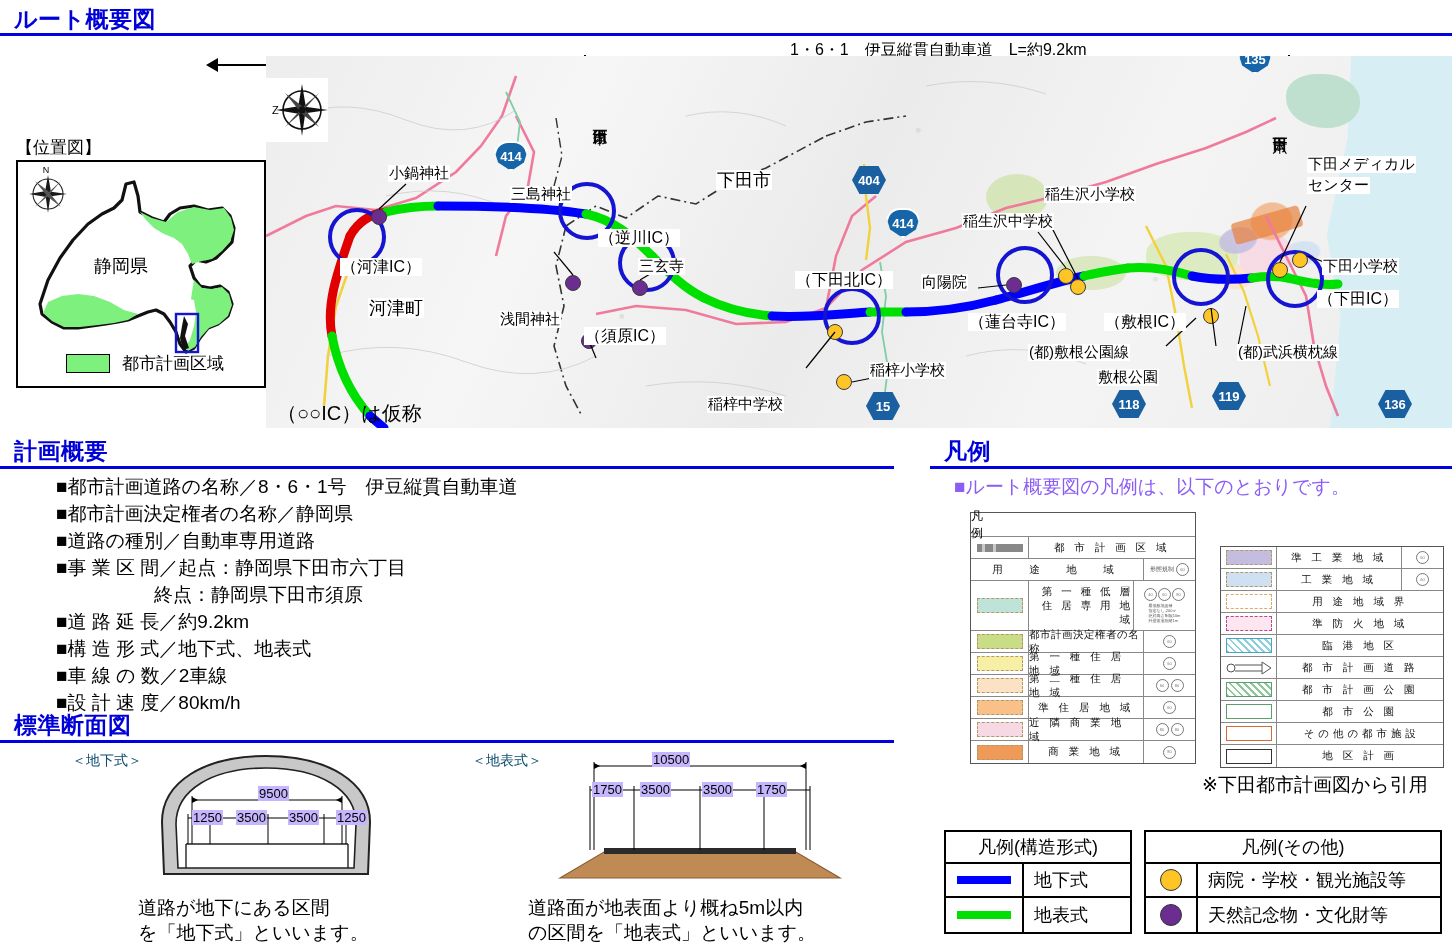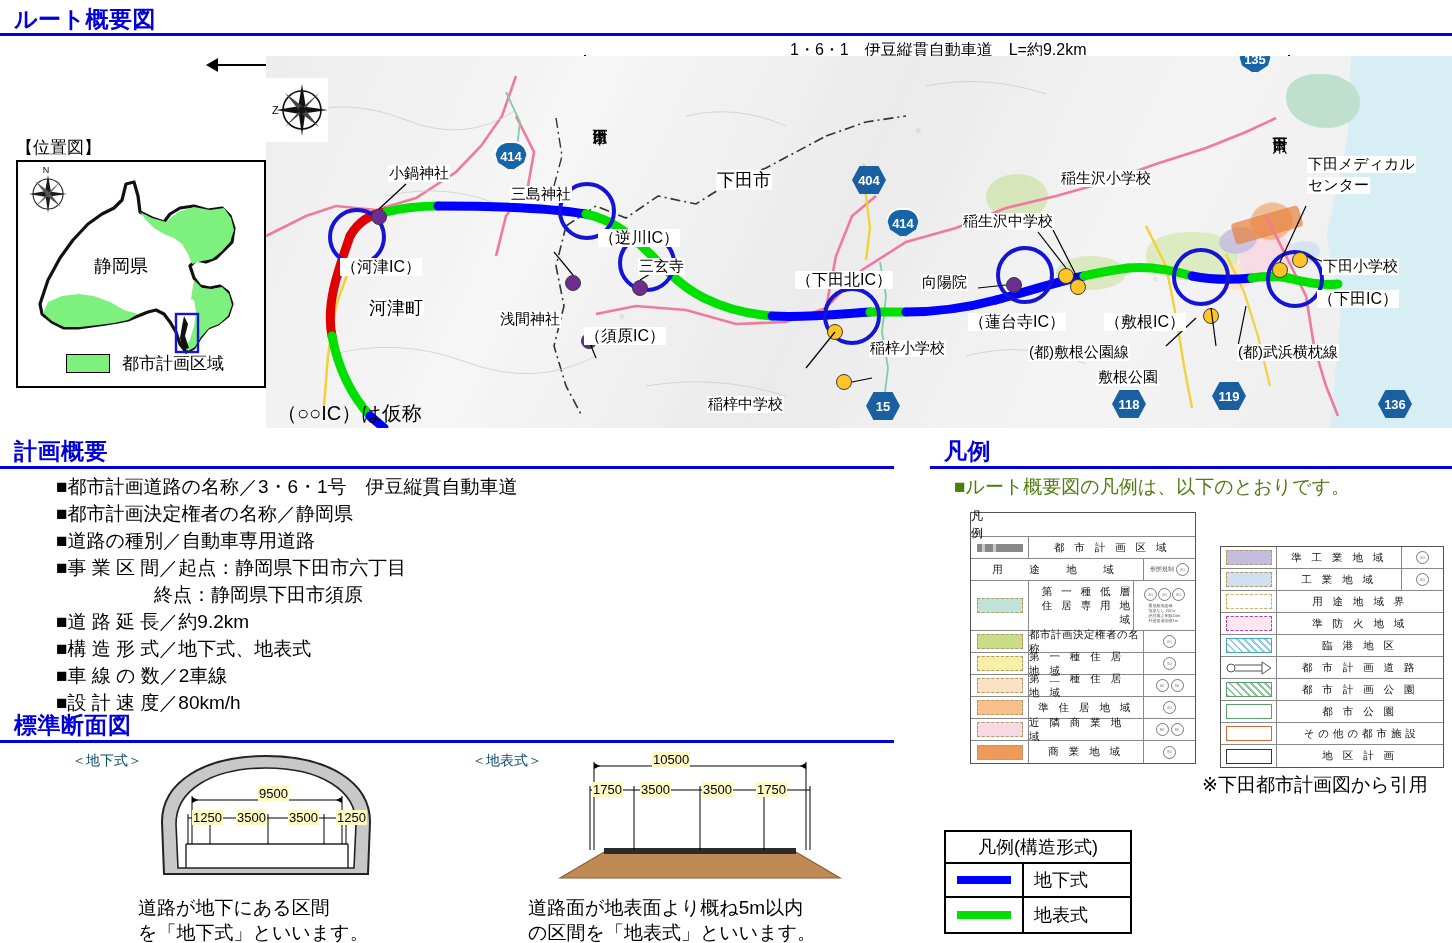--- a/index.html
+++ b/index.html
@@ -113,21 +113,21 @@
     white-space:nowrap; padding:0 4px;
   }
   .dim-label.sm { font-size:15px; }
 
   
   .bullets { position:absolute; font-size:19px; color:#000; line-height:1.42; }
   .bullets div { white-space:nowrap; }
   .indent { padding-left:98px; }
 
   
-  .legend-note { position:absolute; font-size:19px; color:#4d7c0f; white-space:nowrap; }
+  .legend-note { position:absolute; font-size:19px; color:#8b5cf6; white-space:nowrap; }
   .cite { position:absolute; font-size:19px; color:#000; white-space:nowrap; }
 
   
   .ztable { position:absolute; border:1px solid #555; background:#fff; }
   .zrow { display:flex; border-bottom:1px solid #888; height:22px; align-items:stretch; }
   .zrow:last-child { border-bottom:none; }
   .zrow.tall { height:50px; }
   .zrow.title { height:24px; justify-content:center; align-items:center; font-size:12px; letter-spacing:14px; }
   .zsw { width:58px; border-right:1px solid #888; display:flex; align-items:center; justify-content:center; }
   .zsw i { display:block; width:46px; height:15px; border:1px dashed #b09a6a; }
@@ -137,21 +137,21 @@
   .zex .circ { width:13px; height:13px; border-radius:50%; border:1px solid #777; font-size:4px; color:#777;
                display:flex; align-items:center; justify-content:center; line-height:1; }
   .zex.wide { width:62px; flex-direction:column; }
 
   .ztable2 .zsw { width:56px; }
   .ztable2 .zex { width:42px; }
 
   
   .xs-title { position:absolute; font-size:14px; color:#0c4a6e; white-space:nowrap;margin-left:20px; }
   .xs-caption { position:absolute; font-size:19px; color:#000; line-height:1.35; white-space:nowrap; }
-  .dimtxt { position:absolute; font-size:13px; color:#000; white-space:nowrap; background:#fef9c3; padding:0 1px; }
+  .dimtxt { position:absolute; font-size:13px; color:#000; white-space:nowrap; background:#c4b5fd; padding:0 1px; }
 
   
   .lbox { position:absolute; border:2px solid #000; background:#fff; }
   .lbox .hd { text-align:center; font-size:18px; padding:3px 0; border-bottom:2px solid #000; white-space:nowrap; }
   .lrow { display:flex; border-bottom:2px solid #000; height:34px; }
   .lrow:last-child { border-bottom:none; }
   .lsw { width:78px; border-right:2px solid #000; display:flex; align-items:center; justify-content:center; }
   .lsw .bar { width:54px; height:8px; }
   .lsw .dot { width:22px; height:22px; border-radius:50%; border:1px solid #333; }
   .ltxt { flex:1; display:flex; align-items:center; padding-left:10px; font-size:18px; white-space:nowrap; }
@@ -375,23 +375,23 @@
 
   <div class="mlabel" style="left:368px; top:298px; font-size:18px;">河津町</div>
   <div class="mlabel" style="left:716px; top:170px; font-size:18px;">下田市</div>
 
   <div class="mlabel" style="left:388px; top:165px;">小鍋神社</div>
   <div class="mlabel" style="left:510px; top:186px;">三島神社</div>
   <div class="mlabel" style="left:638px; top:258px;">三玄寺</div>
   <div class="mlabel" style="left:499px; top:311px;">浅間神社</div>
   <div class="mlabel" style="left:921px; top:274px;">向陽院</div>
   <div class="mlabel" style="left:962px; top:213px;">稲生沢中学校</div>
-  <div class="mlabel" style="left:1044px; top:170px;margin-left:16px;">稲生沢小学校</div>
+  <div class="mlabel" style="left:1044px; top:186px;">稲生沢小学校</div>
   <div class="mlabel" style="left:707px; top:396px;">稲梓中学校</div>
-  <div class="mlabel" style="left:869px; top:340px;">稲梓小学校</div>
+  <div class="mlabel" style="left:869px; top:362px;">稲梓小学校</div>
   <div class="mlabel" style="left:1307px; top:156px;">下田メディカル</div>
   <div class="mlabel" style="left:1307px; top:177px;">センター</div>
   <div class="mlabel" style="left:1322px; top:258px;">下田小学校</div>
   <div class="mlabel" style="left:1097px; top:369px;">敷根公園</div>
   <div class="mlabel" style="left:1028px; top:344px;">(都)敷根公園線</div>
   <div class="mlabel" style="left:1237px; top:344px;">(都)武浜横枕線</div>
 
   <div class="mlabel" style="left:340px; top:258px; font-size:16px;">（河津IC）</div>
   <div class="mlabel" style="left:598px; top:229px; font-size:16px;">（逆川IC）</div>
   <div class="mlabel" style="left:584px; top:327px; font-size:16px;">（須原IC）</div>
@@ -409,21 +409,21 @@
     <polygon points="10,32 34,28 62,32 34,36" fill="#111"></polygon>
     <polygon points="19,15 36,28 53,49 36,36" fill="#444"></polygon>
     <polygon points="53,15 38,28 19,49 34,36" fill="#444"></polygon>
     <circle cx="36" cy="32" r="3.5" fill="#111"></circle>
   </svg>
 
   <div class="sec-head" style="left:14px; top:436px; font-size:23px;">計画概要</div>
   <div class="sec-rule" style="left:0px; top:466px; width:894px;"></div>
 
   <div class="bullets" style="left:56px; top:474px;">
-    <div>■都市計画道路の名称／3・6・1号　伊豆縦貫自動車道</div>
+    <div>■都市計画道路の名称／8・6・1号　伊豆縦貫自動車道</div>
     <div>■都市計画決定権者の名称／静岡県</div>
     <div>■道路の種別／自動車専用道路</div>
     <div>■事 業 区 間／起点：静岡県下田市六丁目</div>
     <div class="indent">終点：静岡県下田市須原</div>
     <div>■道 路 延 長／約9.2km</div>
     <div>■構 造 形 式／地下式、地表式</div>
     <div>■車 線 の 数／2車線</div>
     <div>■設 計 速 度／80km/h</div>
   </div>
 
@@ -670,14 +670,29 @@
       <div class="ltxt">地下式</div>
     </div>
     <div class="lrow">
       <div class="lsw">
         <div class="bar" style="background:#00e000;"></div>
       </div>
       <div class="ltxt">地表式</div>
     </div>
   </div>
 
+  <div class="lbox" style="left:1144px; top:830px; width:298px;">
+    <div class="hd">凡例(その他)</div>
+    <div class="lrow">
+      <div class="lsw narrow">
+        <div class="dot" style="background:#ffc425;"></div>
+      </div>
+      <div class="ltxt">病院・学校・観光施設等</div>
+    </div>
+    <div class="lrow">
+      <div class="lsw narrow">
+        <div class="dot" style="background:#6b2d8f;"></div>
+      </div>
+      <div class="ltxt">天然記念物・文化財等</div>
+    </div>
+  </div>
 
 </div>
 
 </body></html>

